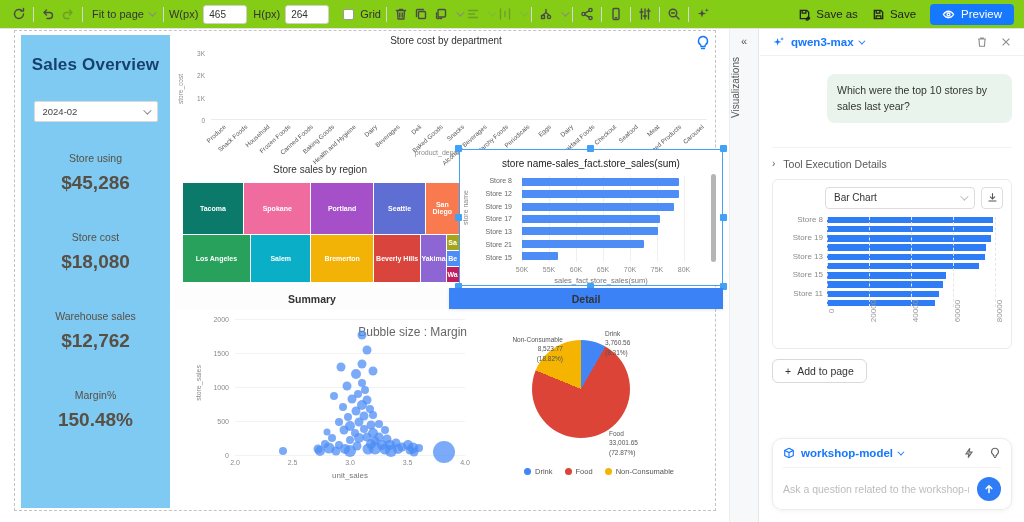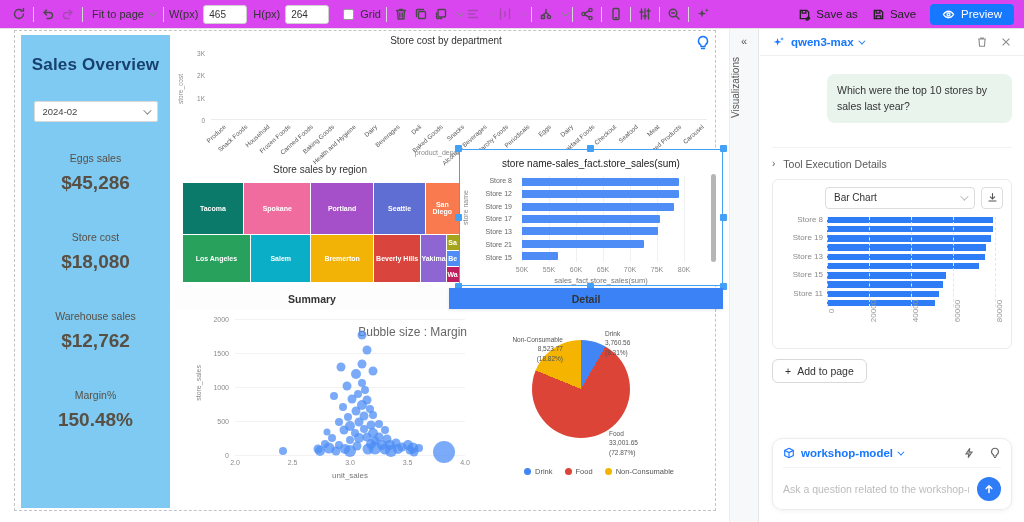--- a/index.html
+++ b/index.html
@@ -1,19 +1,19 @@
 <!DOCTYPE html>
 <html><head>
 <meta charset="utf-8">
 <style>
   * { box-sizing: border-box; margin: 0; padding: 0; }
   html,body { width:1024px; height:522px; overflow:hidden; font-family:"Liberation Sans", sans-serif; background:#fff; }
 
   
-  .toolbar { height:29px; background:#d946ef; border-bottom:1px solid #e2e2e2; display:flex; align-items:center; padding:0 10px; gap:2px; font-size:11px; color:#333; }
+  .toolbar { height:29px; background:#84cc16; border-bottom:1px solid #e2e2e2; display:flex; align-items:center; padding:0 10px; gap:2px; font-size:11px; color:#333; }
   .tb-sep { width:1px; height:15px; background:#d6d6d6; margin:0 3px; }
   .tb-ic { width:18px; height:18px; display:flex; align-items:center; justify-content:center; color:#4a4a4a; cursor:pointer; flex:none; }
   .tb-ic svg { width:14px; height:14px; stroke:currentColor; fill:none; stroke-width:1.4; stroke-linecap:round; stroke-linejoin:round; }
   .disabled { opacity:.35; }
   .caret { width:6px; height:6px; border-right:1.4px solid #888; border-bottom:1.4px solid #888; transform:rotate(45deg) translateY(-2px); display:inline-block; margin-left:4px; flex:none; }
   .fit-select { display:flex; align-items:center; padding:2px 4px; cursor:pointer; }
   .dim-input { width:44px; height:19px; border:1px solid #cfcfcf; border-radius:3px; background:#fff; font-size:10px; padding:0 5px; color:#333; margin:0 4px 0 3px; font-family:inherit; }
   .chk { width:11px; height:11px; border:1px solid #9b9b9b; border-radius:2px; background:#fff; margin-right:4px; flex:none; }
   .tb-right { margin-left:auto; display:flex; align-items:center; gap:14px; }
   .tb-btn { display:flex; align-items:center; gap:5px; font-size:11.5px; color:#222; cursor:pointer; }
@@ -287,21 +287,21 @@
   <div class="canvas">
 
     <div class="kpi-panel">
       <div class="kpi-title">Sales Overview</div>
       <div class="date-dd">
         <span>2024-02</span>
         <span class="caret"></span>
       </div>
       <div class="kpis">
         <div class="kpi">
-            <div class="lb">Eggs sales</div>
+            <div class="lb">Store using</div>
             <div class="vl">$45,286</div>
           </div>
         <div class="kpi">
             <div class="lb">Store cost</div>
             <div class="vl">$18,080</div>
           </div>
         <div class="kpi">
             <div class="lb">Warehouse sales</div>
             <div class="vl">$12,762</div>
           </div>

